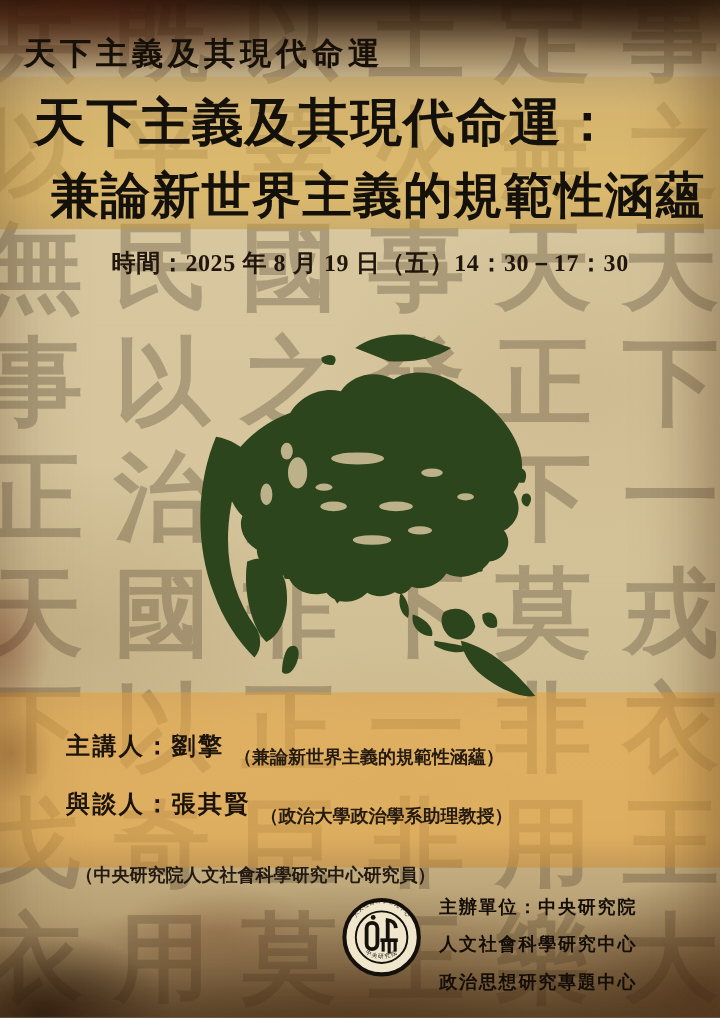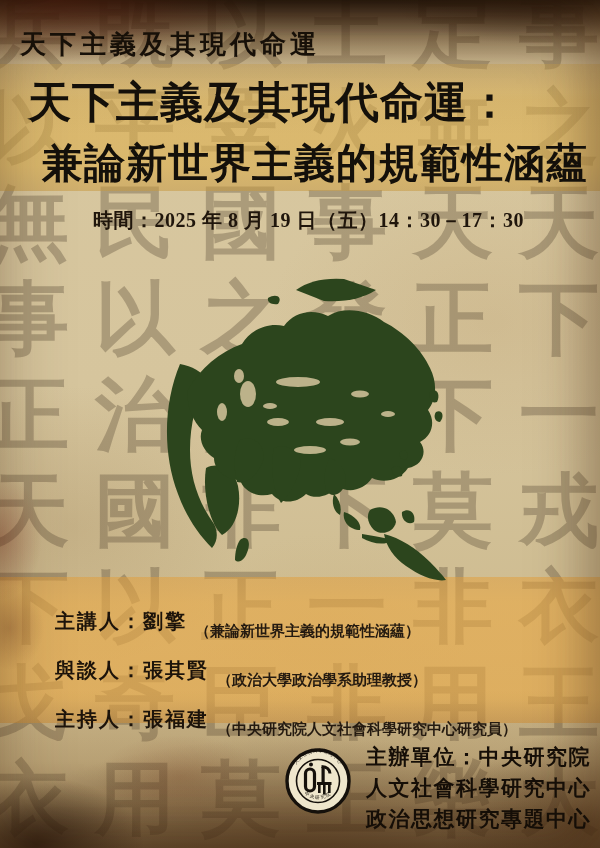--- a/index.html
+++ b/index.html
@@ -69,21 +69,21 @@
   }
   .title2{
     left:28px;top:136px;font-size:41px;font-weight:900;letter-spacing:1px;white-space:nowrap;
     font-family:"Liberation Sans","DejaVu Sans",sans-serif;color:#14100a;margin-left:14px;
   }
   .infoblock{left:93px;top:201px;font-size:20px;font-weight:700;line-height:38px;letter-spacing:0.5px;white-space:nowrap;color:#20160c;}
   .speakers{left:55px;top:586px;width:540px;}
   .speaker-row{display:flex;align-items:flex-end;height:49px;white-space:nowrap;}
   .speaker-main{font-size:20px;font-weight:700;letter-spacing:2px;color:#1c130a;}
   .speaker-note{font-size:15px;font-weight:700;margin-left:8px;transform:translateY(6px);color:#241a10;}
-  .organizers{left:366px;top:742px;font-size:21px;font-weight:700;line-height:31px;letter-spacing:1.5px;white-space:nowrap;color:#150e07;}
+  .organizers{left:366px;top:742px;font-size:15px;font-weight:700;line-height:31px;letter-spacing:1.5px;white-space:nowrap;color:#150e07;}
   .seal{position:absolute;left:284px;top:747px;z-index:6;}
 </style>
 </head>
 <body>
 
 <div class="poster">
 
   <div class="watermark" id="watermark">
       <span>兵</span>
       <span>既</span>
@@ -212,21 +212,20 @@
         <span class="speaker-main">主講人：劉擎</span>
         <span class="speaker-note">（兼論新世界主義的規範性涵蘊）</span>
       </div>
 
       <div class="speaker-row">
         <span class="speaker-main">與談人：張其賢</span>
         <span class="speaker-note">（政治大學政治學系助理教授）</span>
       </div>
 
       <div class="speaker-row">
-        <span class="speaker-main">主持人：張福建</span>
         <span class="speaker-note">（中央研究院人文社會科學研究中心研究員）</span>
       </div>
     </div>
 
   <div class="txt organizers">
 
       <div>主辦單位：中央研究院</div>
 
       <div>人文社會科學研究中心</div>
 

